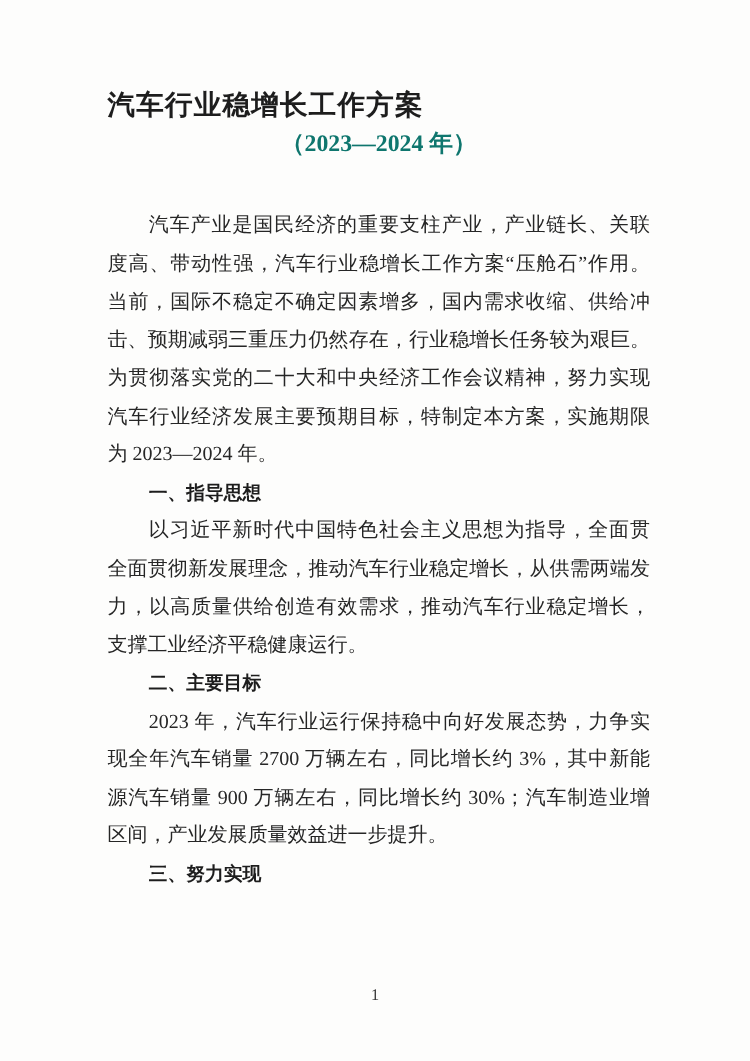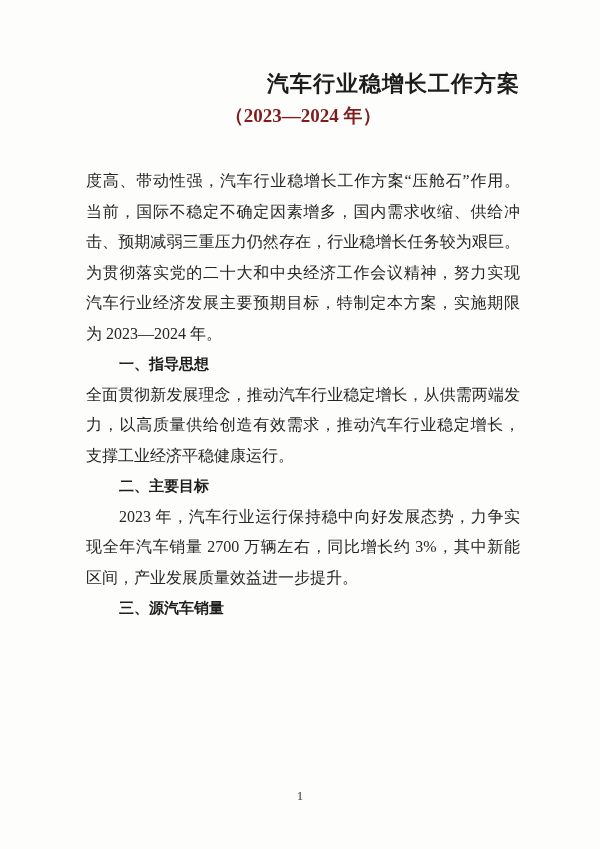--- a/index.html
+++ b/index.html
@@ -16,31 +16,31 @@
     position: absolute;
     left: 86px;
     top: 0;
     width: 434px;
   }
   .title {
     margin: 71px 0 0 0;
     font-size: 22px;
     line-height: 26px;
     font-weight: 700;
-    text-align: right;
+    text-align: left;
     color: #1d1d1d;
     letter-spacing: 1px;
   }
   .subtitle {
     margin-top: 6px;
     font-size: 19px;
     line-height: 26px;
     font-weight: 700;
     text-align: center;
-    color: #7f1d1d;
+    color: #0f766e;
   }
   .para { margin: 0; }
   .para-first { margin-top: 37px; }
   .line {
     font-size: 16px;
     line-height: 30.5px;
     height: 30.5px;
     text-align: justify;
     text-align-last: justify;
     overflow: hidden;
@@ -73,40 +73,43 @@
 </head>
 <body>
 
 <div class="page">
   <div class="content">
 
     <div class="title">汽车行业稳增长工作方案</div>
     <div class="subtitle">（2023—2024 年）</div>
 
     <div class="para para-first">
+      <div class="line first">汽车产业是国民经济的重要支柱产业，产业链长、关联</div>
       <div class="line">度高、带动性强，汽车行业稳增长工作方案“压舱石”作用。</div>
       <div class="line">当前，国际不稳定不确定因素增多，国内需求收缩、供给冲</div>
       <div class="line">击、预期减弱三重压力仍然存在，行业稳增长任务较为艰巨。</div>
       <div class="line">为贯彻落实党的二十大和中央经济工作会议精神，努力实现</div>
       <div class="line">汽车行业经济发展主要预期目标，特制定本方案，实施期限</div>
       <div class="line para-end">为 2023—2024 年。</div>
     </div>
 
     <div class="heading">一、指导思想</div>
     <div class="para">
+      <div class="line first">以习近平新时代中国特色社会主义思想为指导，全面贯</div>
       <div class="line">全面贯彻新发展理念，推动汽车行业稳定增长，从供需两端发</div>
       <div class="line">力，以高质量供给创造有效需求，推动汽车行业稳定增长，</div>
       <div class="line para-end">支撑工业经济平稳健康运行。</div>
     </div>
 
     <div class="heading">二、主要目标</div>
     <div class="para">
       <div class="line first">2023 年，汽车行业运行保持稳中向好发展态势，力争实</div>
       <div class="line">现全年汽车销量 2700 万辆左右，同比增长约 3%，其中新能</div>
+      <div class="line">源汽车销量 900 万辆左右，同比增长约 30%；汽车制造业增</div>
       <div class="line para-end">区间，产业发展质量效益进一步提升。</div>
     </div>
 
-    <div class="heading">三、源汽车销量</div>
+    <div class="heading">三、努力实现</div>
 
   </div>
 
   <div class="page-number">1</div>
 </div>
 
 </body></html>

